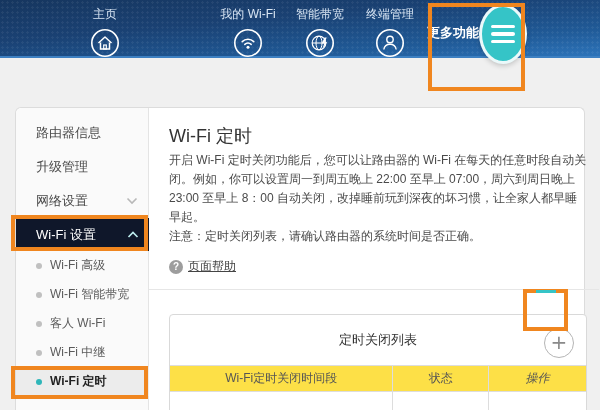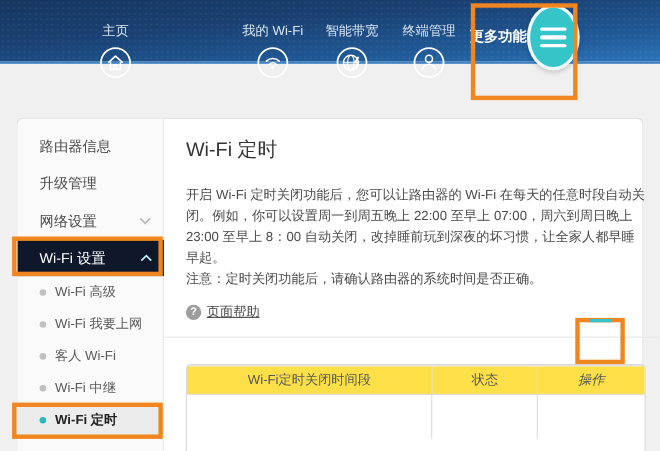--- a/index.html
+++ b/index.html
@@ -7,21 +7,21 @@
     font-family:"Liberation Sans","DejaVu Sans",sans-serif; background:#f0f0f0; }
   #stage { position:relative; width:600px; height:410px; }
 
   
   .topnav { position:absolute; left:0; top:0; width:600px; height:58px;
     background:linear-gradient(175deg,#16365f 0%,#1a4173 38%,#205a97 75%,#2d74ba 100%);
     border-bottom:2px solid #3d80c2; z-index:2; }
   .topnav::before { content:""; position:absolute; inset:0;
     background-image:radial-gradient(rgba(255,255,255,0.06) 1px, transparent 1.3px);
     background-size:5px 5px; pointer-events:none; }
-  .nav-item { position:absolute; top:20px; width:70px; display:flex; flex-direction:column;
+  .nav-item { position:absolute; top:6px; width:70px; display:flex; flex-direction:column;
     align-items:center; cursor:pointer; }
   .nav-label { font-size:12px; color:#d9e6f4; margin-bottom:5px; white-space:nowrap; }
   .nav-icon { width:30px; height:30px; }
   .nav-more { position:absolute; left:427px; top:4px; width:100px; display:flex;
     align-items:center; z-index:5; }
   .nav-more .nav-label { color:#ffffff; font-weight:bold; font-size:13px; margin-bottom:2px; }
   .more-circle { width:60px; height:60px; border-radius:50%; background:#35c4c7;
     border:3px solid rgba(255,255,255,0.9); display:flex; flex-direction:column;
     justify-content:center; align-items:center; gap:4px;
     box-shadow:0 2px 5px rgba(0,0,0,0.18); }
@@ -42,21 +42,21 @@
   .sub-item { height:29px; display:flex; align-items:center; padding-left:20px;
     font-size:12px; color:#5a5a5a; cursor:pointer; }
   .sub-item .dot { width:6px; height:6px; border-radius:50%; background:#c0c0c0;
     margin-right:8px; flex-shrink:0; }
   .sub-item.selected { background:#ececec; color:#222; font-weight:bold; margin-right:-1px; }
   .sub-item.selected .dot { background:#2fb6b9; }
 
   
   .content { flex:1; padding:0 12px 0 20px; position:relative; }
   .page-title { margin-top:16px; font-size:18px; color:#333; font-weight:400; }
-  .desc { margin-top:20px; font-size:12px; color:#4a4a4a; line-height:19px; width:418px; }
+  .desc { margin-top:3px; font-size:12px; color:#4a4a4a; line-height:19px; width:418px; }
   .help-row { margin-top:12px; display:flex; align-items:center; cursor:pointer; width:max-content; }
   .help-icon { width:14px; height:14px; border-radius:50%; background:#9d9d9d; color:#fff;
     font-size:10px; font-weight:bold; display:flex; align-items:center; justify-content:center;
     margin-right:5px; }
   .help-text { font-size:12px; color:#444; text-decoration:underline; }
   .divider { margin:14px -12px 0 -20px; border-top:1px solid #e6e6e6; }
 
   
   .list-panel { margin-top:24px; height:120px; border:1px solid #d9d9d9; border-radius:4px;
     background:#fff; position:relative; }
@@ -163,52 +163,56 @@
           <polyline points="1.5,6 6,1.5 10.5,6" fill="none" stroke="#bfeff0" stroke-width="1.6"></polyline>
         </svg>
       </div>
 
       <div class="sub-item">
         <span class="dot"></span>
         <span>Wi-Fi 高级</span>
       </div>
       <div class="sub-item">
         <span class="dot"></span>
-        <span>Wi-Fi 我要上网</span>
+        <span>Wi-Fi 智能带宽</span>
       </div>
       <div class="sub-item">
         <span class="dot"></span>
         <span>客人 Wi-Fi</span>
       </div>
       <div class="sub-item">
         <span class="dot"></span>
         <span>Wi-Fi 中继</span>
       </div>
       <div class="sub-item selected">
         <span class="dot"></span>
         <span>Wi-Fi 定时</span>
       </div>
     </div>
 
     <div class="content">
       <div class="page-title">Wi-Fi 定时</div>
 
       <div class="desc">
         <span>开启 Wi-Fi 定时关闭功能后，您可以让路由器的 Wi-Fi 在每天的任意时段自动关闭。例如，你可以设置周一到周五晚上 22:00 至早上 07:00，周六到周日晚上 23:00 至早上 8：00 自动关闭，改掉睡前玩到深夜的坏习惯，让全家人都早睡早起。</span><br>
-        <span>注意：定时关闭功能后，请确认路由器的系统时间是否正确。</span>
+        <span>注意：定时关闭列表，请确认路由器的系统时间是否正确。</span>
       </div>
 
       <div class="help-row">
         <span class="help-icon">?</span>
         <span class="help-text">页面帮助</span>
       </div>
 
       <div class="divider"></div>
 
       <div class="list-panel">
+        <div class="list-head">
+          <span class="list-title">定时关闭列表</span>
+          <div class="add-btn">+</div>
+        </div>
         <table class="tbl">
           <thead>
             <tr>
               <th class="c1">Wi-Fi定时关闭时间段</th>
               <th class="c2">状态</th>
               <th class="c3">操作</th>
             </tr>
           </thead>
           <tbody>
             <tr>

